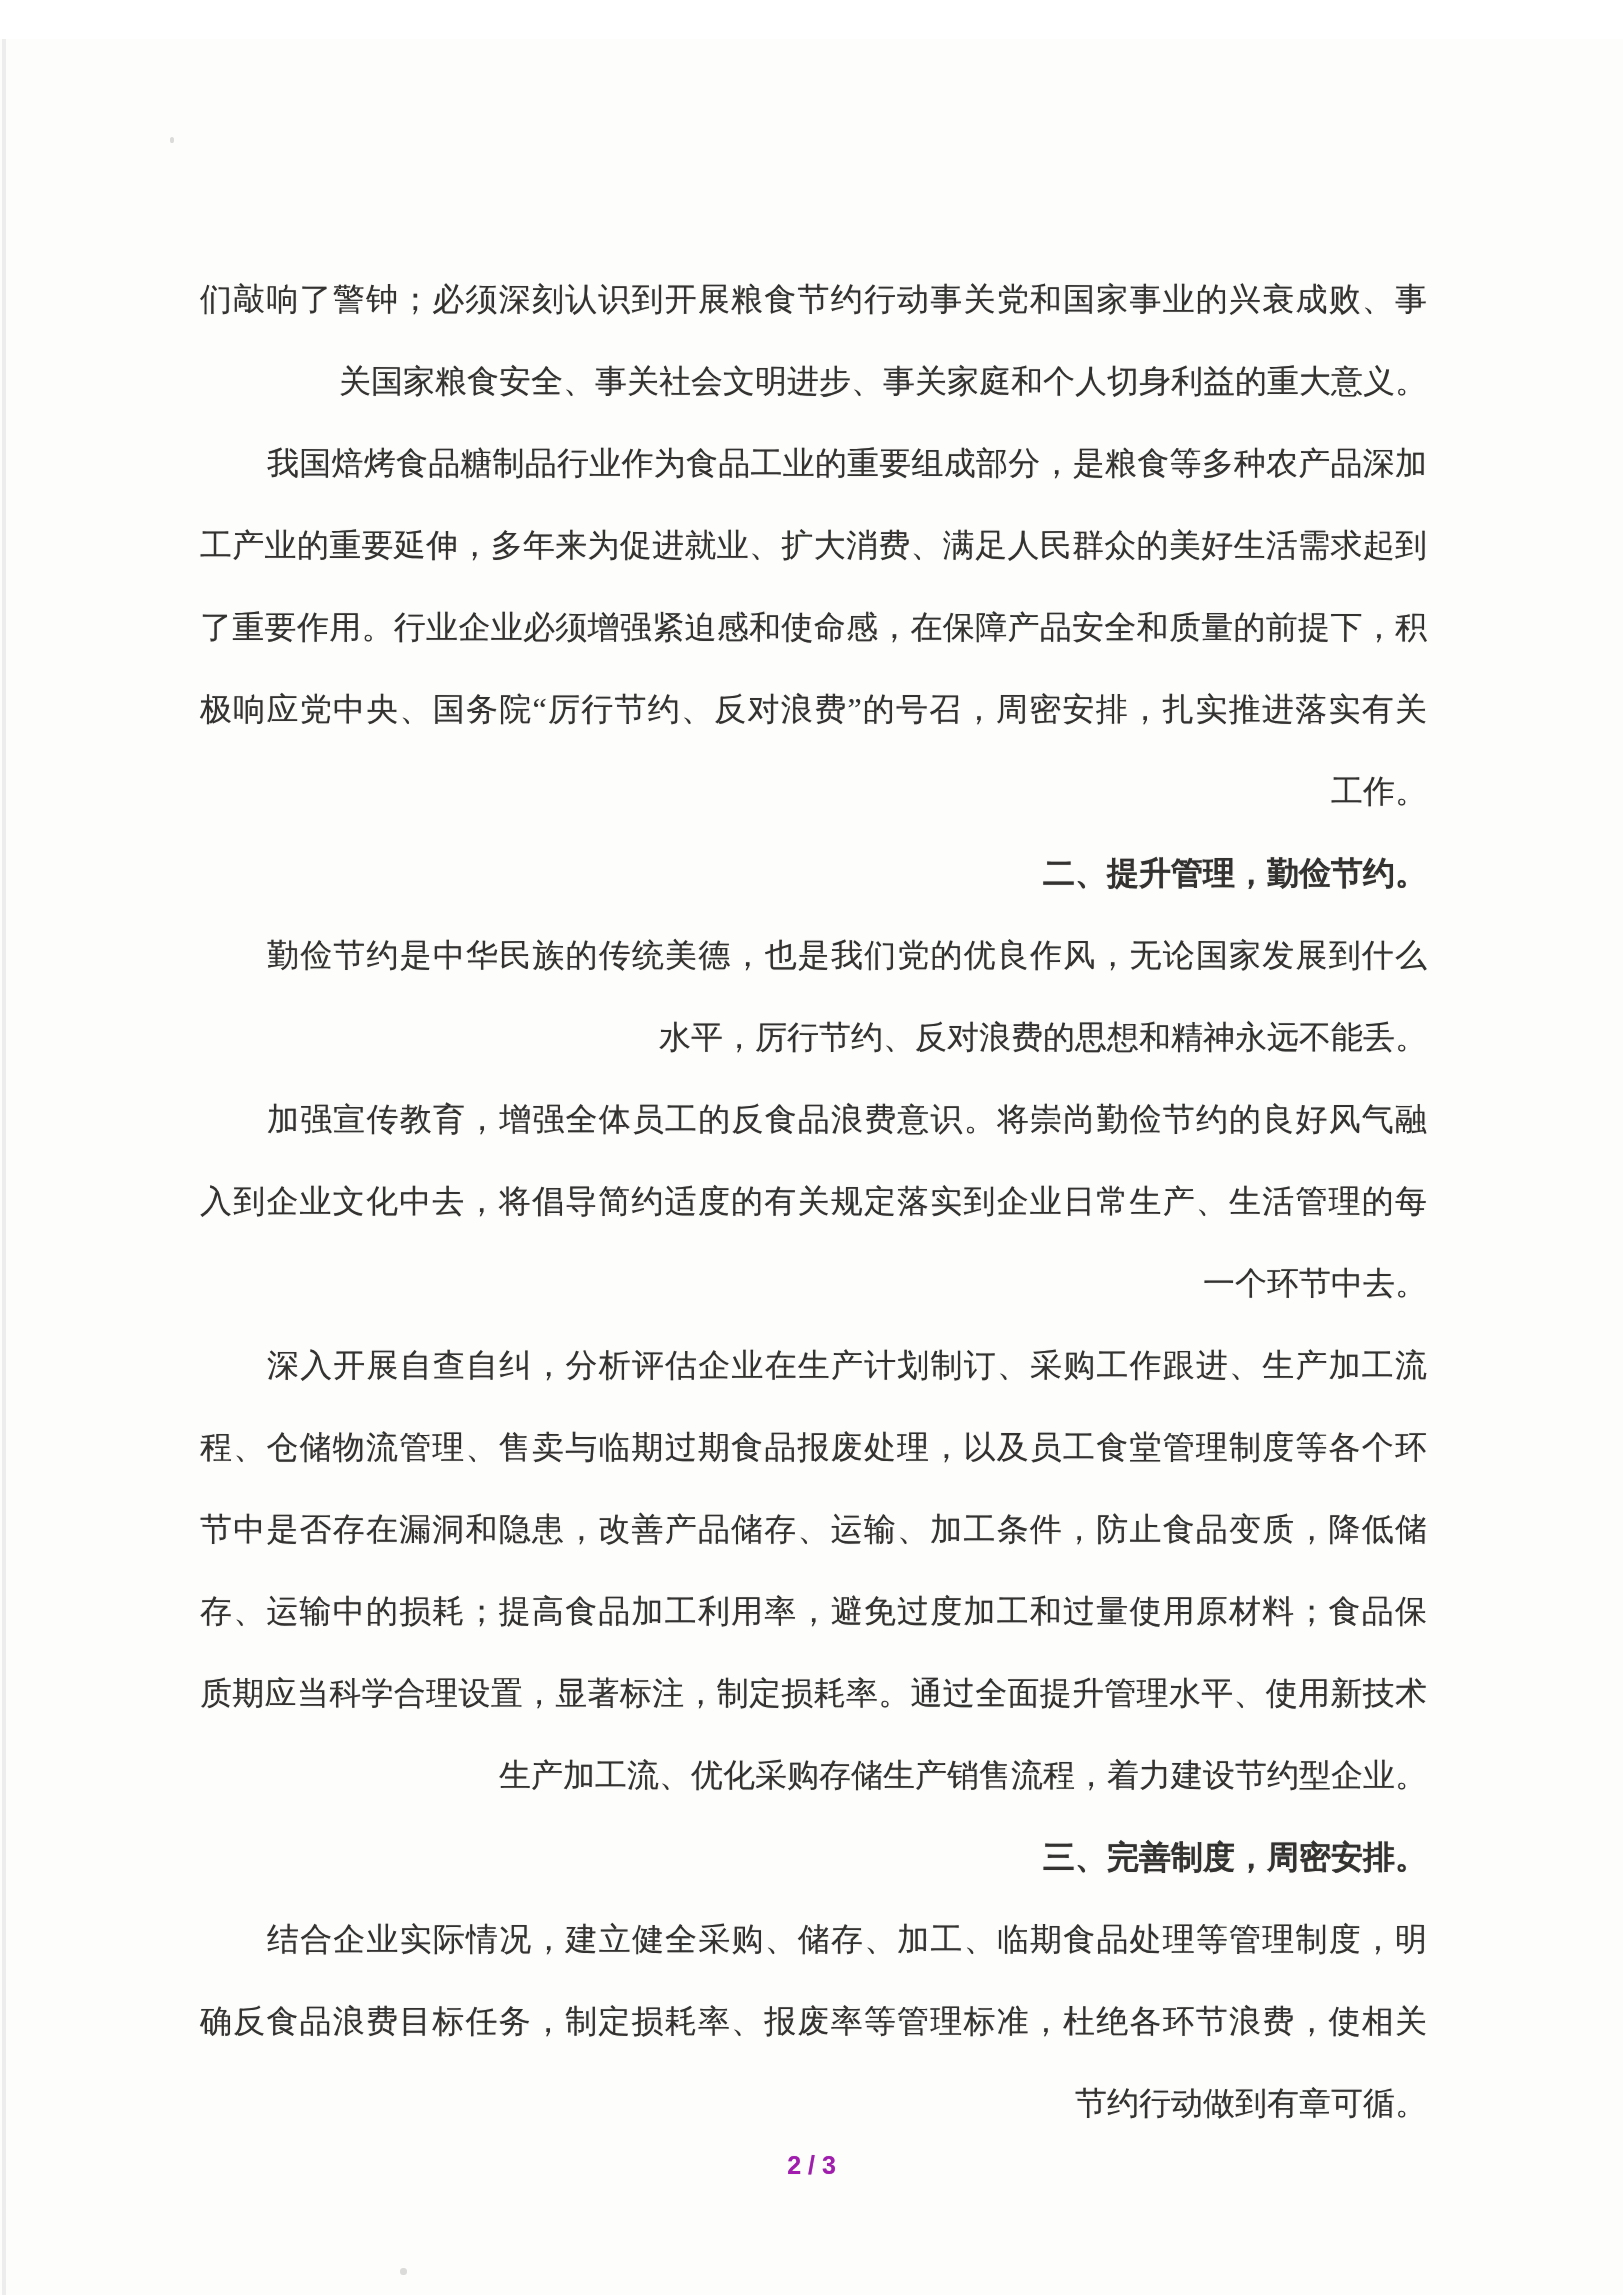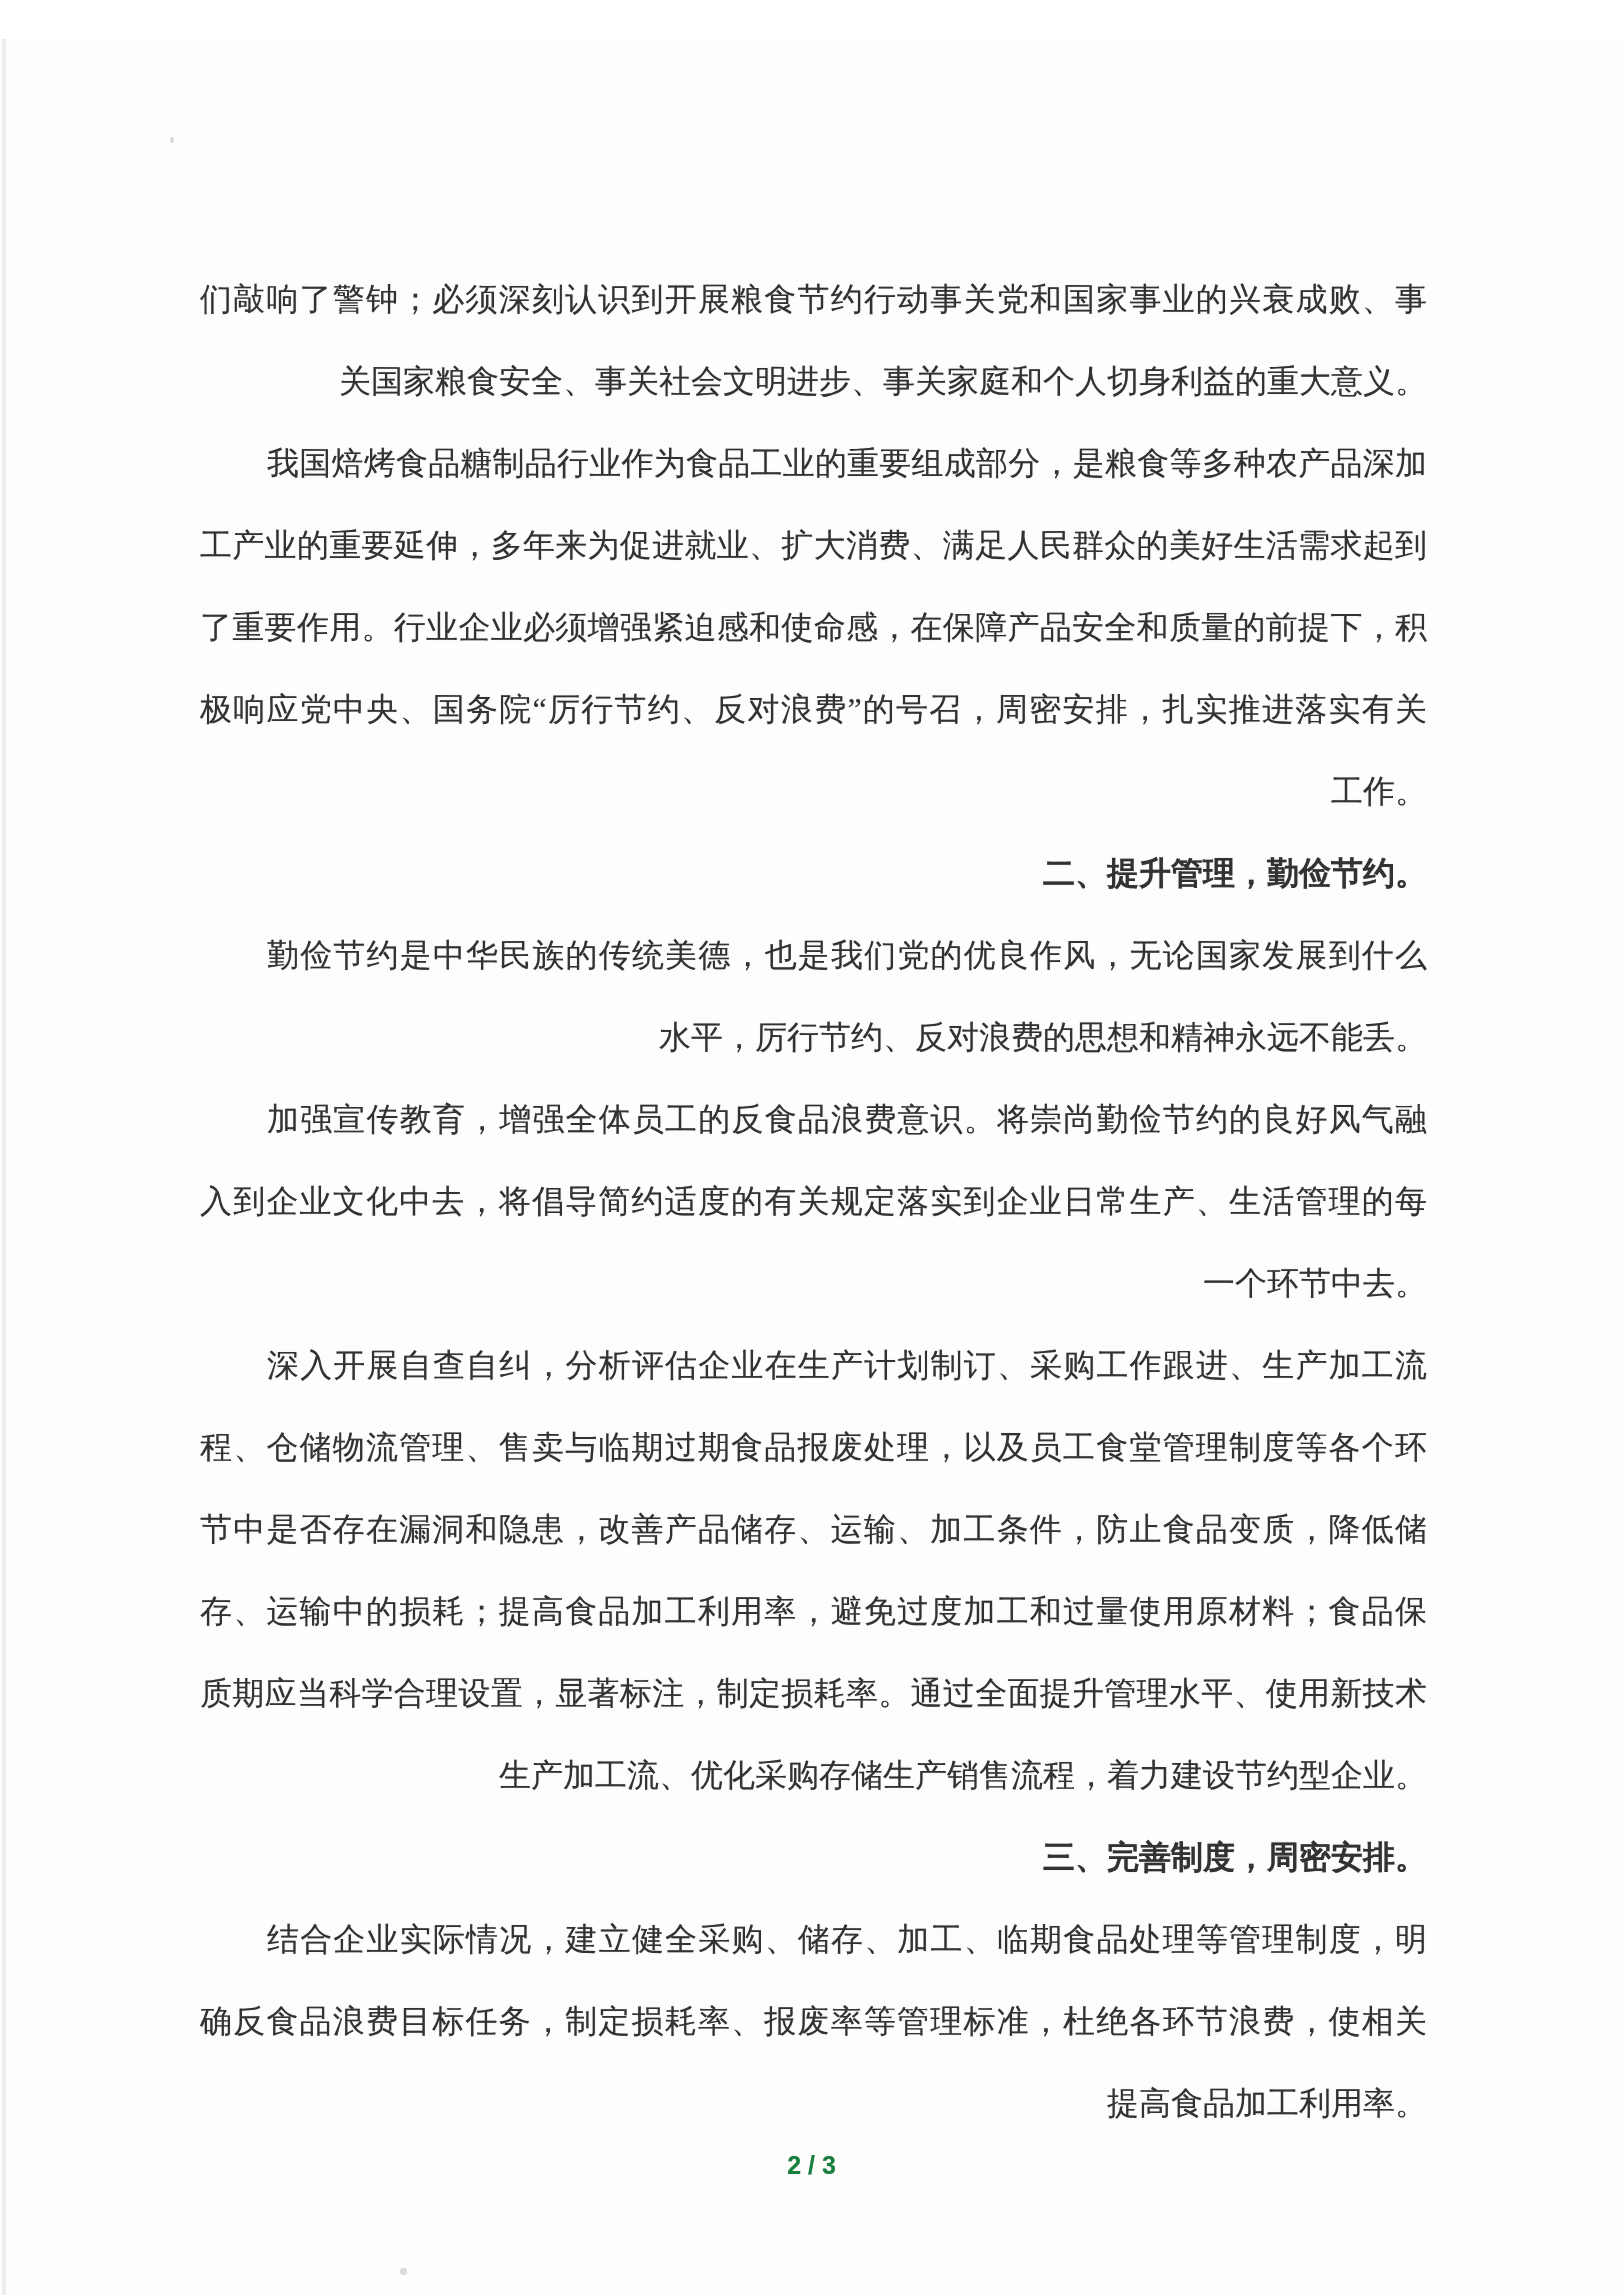--- a/index.html
+++ b/index.html
@@ -71,21 +71,21 @@
     position: absolute;
     left: 0;
     top: 2108px;
     width: 1623px;
     height: 36px;
     line-height: 36px;
     text-align: center;
     font-size: 25px;
     font-weight: bold;
     font-family: "Liberation Sans", "DejaVu Sans", sans-serif;
-    color: #15803d;
+    color: #a21caf;
     text-shadow: 0 0 0.8px rgba(60, 60, 60, 0.4);
   }
 </style>
 </head>
 <body>
 
 <div class="page">
 
   <div class="scan-edge"></div>
   <div class="speck s1"></div>
@@ -108,19 +108,19 @@
     <div class="ln">一个环节中去。</div>
     <div class="ln j ind">深入开展自查自纠，分析评估企业在生产计划制订、采购工作跟进、生产加工流</div>
     <div class="ln j">程、仓储物流管理、售卖与临期过期食品报废处理，以及员工食堂管理制度等各个环</div>
     <div class="ln j">节中是否存在漏洞和隐患，改善产品储存、运输、加工条件，防止食品变质，降低储</div>
     <div class="ln j">存、运输中的损耗；提高食品加工利用率，避免过度加工和过量使用原材料；食品保</div>
     <div class="ln j">质期应当科学合理设置，显著标注，制定损耗率。通过全面提升管理水平、使用新技术</div>
     <div class="ln">生产加工流、优化采购存储生产销售流程，着力建设节约型企业。</div>
     <div class="ln h ind">三、完善制度，周密安排。</div>
     <div class="ln j ind">结合企业实际情况，建立健全采购、储存、加工、临期食品处理等管理制度，明</div>
     <div class="ln j">确反食品浪费目标任务，制定损耗率、报废率等管理标准，杜绝各环节浪费，使相关</div>
-    <div class="ln">提高食品加工利用率。</div>
+    <div class="ln">节约行动做到有章可循。</div>
   </div>
 
   <div class="page-footer">2 / 3</div>
 
 </div>
 
 
 </body></html>

